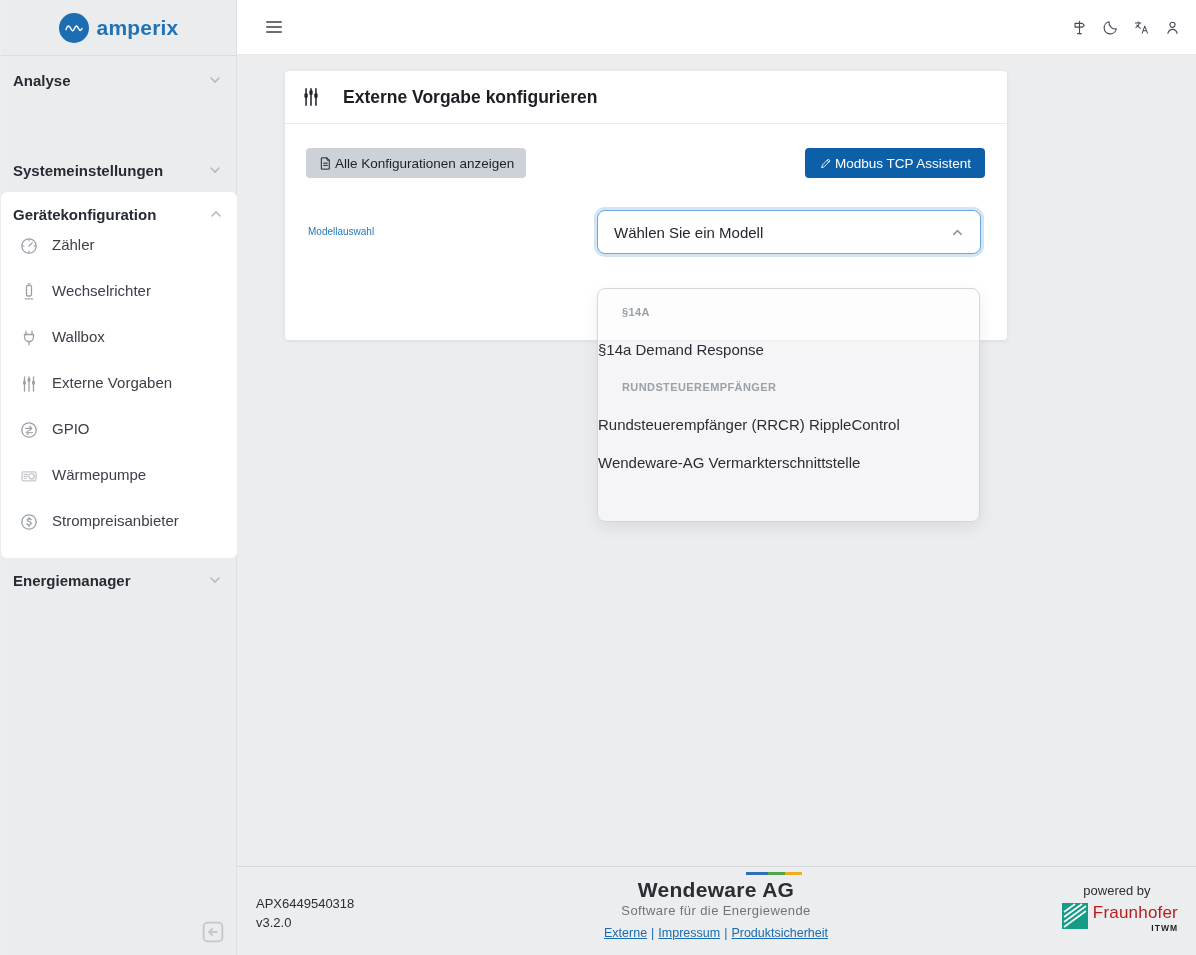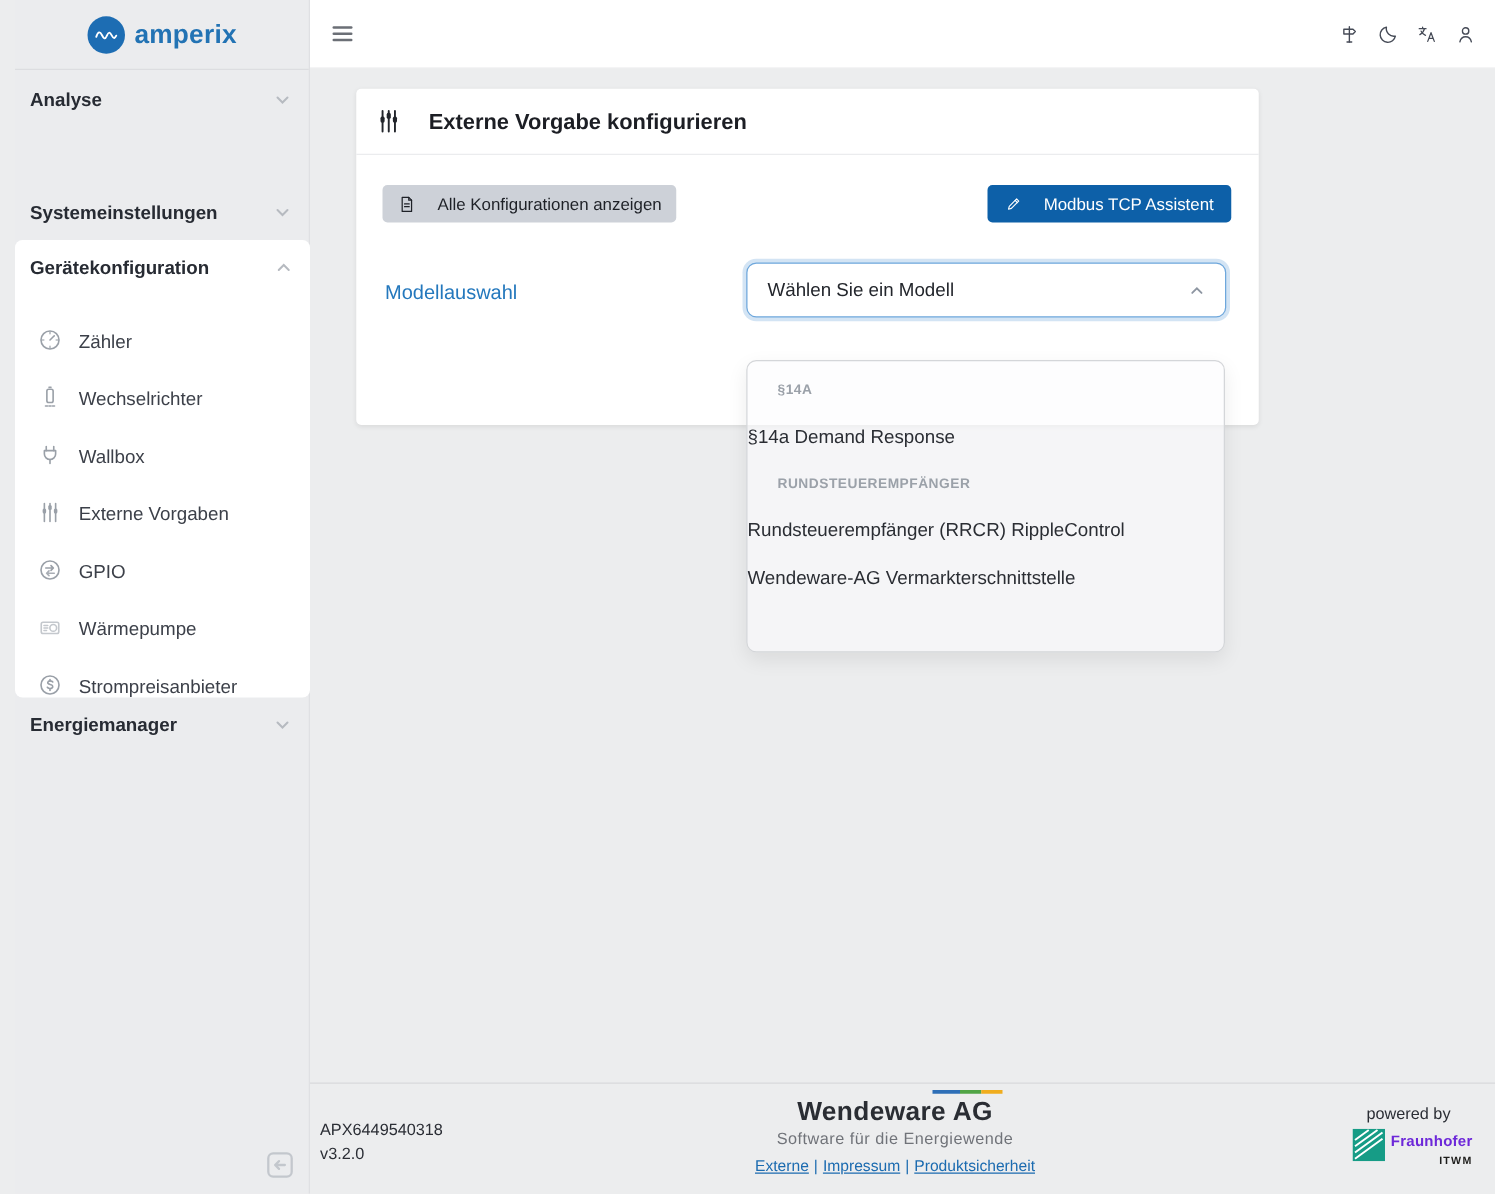--- a/index.html
+++ b/index.html
@@ -1,54 +1,54 @@
 <!DOCTYPE html>
 <html><head>
 <meta charset="utf-8">
 <style>
   * { margin:0; padding:0; box-sizing:border-box; }
   html,body { width:1196px; height:955px; }
   body { font-family:"Liberation Sans", sans-serif; background:#ecedee; overflow:hidden; }
   .app { position:relative; width:1196px; height:955px; background:#ecedee; }
 
   
-  .sidebar { position:absolute; left:12px; top:0; width:236px; height:955px; background:#ebecee; border-right:1px solid #dfe0e3; z-index:10; }
+  .sidebar { position:absolute; left:1px; top:0; width:236px; height:955px; background:#ebecee; border-right:1px solid #dfe0e3; z-index:10; }
   .logo-row { height:56px; display:flex; align-items:center; justify-content:center; gap:8px; border-bottom:1px solid #dcdde0; cursor:pointer; }
   .logo-circle { width:30px; height:30px; border-radius:50%; background:#1d6db3; display:flex; align-items:center; justify-content:center; }
   .logo-text { color:#2273b4; font-size:21px; font-weight:bold; letter-spacing:.2px; }
   .nav-header { position:absolute; left:0; width:100%; height:44px; display:flex; align-items:center; justify-content:space-between; padding:0 14px 0 12px; cursor:pointer; }
   .nav-header .lbl { font-size:15px; font-weight:bold; color:#272b33; }
   .chev { color:#b6bac0; display:flex; }
   .panel-white { position:absolute; left:0; top:192px; width:236px; height:366px; background:#ffffff; border-radius:6px; }
   .panel-white .nav-header { position:relative;gap:32px; }
-  .nav-item { height:46px; display:flex; align-items:flex-end; gap:13px; padding-left:18px; color:#3c4049; font-size:15px; cursor:pointer; }
+  .nav-item { height:46px; display:flex; align-items:flex-start; gap:13px; padding-left:18px; color:#3c4049; font-size:15px; cursor:pointer; }
   .nav-item .ic { width:20px; height:20px; color:#9aa0a8; display:flex; flex-shrink:0; }
   .nav-item .ic.dim { color:#c4c8cd; }
   .nav-item-standalone { position:absolute; left:0; top:647px; width:100%; }
   .collapse-btn { position:absolute; left:199px; top:919px; width:26px; height:26px; color:#c3c7cd; cursor:pointer; display:flex; }
 
   
   .topbar { position:absolute; left:236px; top:0; width:960px; height:55px; background:#ffffff; border-bottom:1px solid #e9eaeb; display:flex; align-items:center; justify-content:space-between; }
   .hamburger { margin-left:30px; width:16px; display:flex; flex-direction:column; gap:3px; cursor:pointer; }
   .hamburger span { display:block; height:2px; background:#6b6f76; border-radius:1px; }
   .topbar-icons { display:flex; align-items:center; gap:14px; margin-right:15px; }
   .tb-icon { width:17px; height:17px; color:#454a56; cursor:pointer; display:flex; }
 
   
   .card { position:absolute; left:285px; top:71px; width:722px; height:269px; background:#ffffff; border-radius:4px; box-shadow:0 1px 4px rgba(0,0,0,.08); }
   .card-header { height:53px; display:flex; align-items:center; gap:21px; padding-left:15px; border-bottom:1px solid #ebecee; }
   .card-header .hicon { width:22px; height:22px; color:#22252b; display:flex; }
   .card-title { font-size:17.5px; font-weight:bold; color:#1c1e24; }
   .btn-row { display:flex; justify-content:space-between; align-items:center; padding:24px 22px 0 21px; }
-  .btn { height:30px; display:inline-flex; align-items:center; gap:17px; border-radius:4px; font-size:13.5px; border:none; cursor:pointer; font-family:"Liberation Sans", sans-serif; }
+  .btn { height:30px; display:inline-flex; align-items:center; gap:2px; border-radius:4px; font-size:13.5px; border:none; cursor:pointer; font-family:"Liberation Sans", sans-serif; }
   .btn-gray { background:#cdd1d8; color:#1e2127; padding:0 12px; }
   .btn-blue { background:#0d60a8; color:#ffffff; padding:0 14px; }
   .btn .bicon { display:flex; }
   .form-row { position:relative; margin-top:36px; }
-  .form-label { position:absolute; left:23px; top:12px; font-size:16px; color:#2478bd; cursor:default; }
+  .form-label { position:absolute; left:23px; top:12px; font-size:10px; color:#2478bd; cursor:default; }
   .select { position:absolute; left:312px; top:-4px; width:384px; height:44px; background:#ffffff; border:1px solid #6ea7dc; box-shadow:0 0 0 3px rgba(110,167,220,.3); border-radius:8px; display:flex; align-items:center; justify-content:space-between; padding:0 16px; cursor:pointer; }
   .select .sel-text { font-size:15px; color:#23262c; }
   .select .chev { color:#8e96a2; }
 
   
   .dropdown { position:absolute; left:597px; top:288px; width:383px; height:234px; background:rgba(252,252,253,.58); border:1px solid #d4d6d9; border-radius:8px; box-shadow:0 6px 16px rgba(0,0,0,.08); z-index:5; padding-top:5px; overflow:hidden; }
   .dd-group { height:37px; line-height:37px; padding-left:24px; font-size:11px; font-weight:bold; letter-spacing:.4px; color:#9ba1a9; cursor:default; }
   .dd-option { height:38px; line-height:38px; font-size:15px; color:#2a2d33; cursor:pointer; white-space:nowrap; }
 
   
@@ -60,21 +60,21 @@
   .f-company { font-size:21px; font-weight:bold; color:#2a2d33; letter-spacing:.3px; }
   .f-tagline { font-size:13px; color:#707379; margin-top:1px; letter-spacing:.4px; }
   .f-links { margin-top:8px; font-size:12.5px; color:#1b6bb0; }
   .f-links a { color:#1b6bb0; text-decoration:underline; }
   .f-links .sep { text-decoration:none; margin:0 4px; }
   .f-right { position:absolute; right:18px; top:16px; text-align:center; }
   .powered { font-size:13px; color:#2b2e35; margin-bottom:5px; margin-right:6px; }
   .fh-logo { display:flex; align-items:flex-start; gap:5px; }
   .fh-sq { flex-shrink:0; }
   .fh-text { display:flex; flex-direction:column; align-items:flex-end; }
-  .fh-name { font-size:12px; font-weight:bold; color:#6d28d9; letter-spacing:.2px; line-height:20px; }
+  .fh-name { font-size:17px; font-weight:normal; color:#b91c1c; letter-spacing:.2px; line-height:20px; }
   .fh-inst { font-size:8.5px; font-weight:bold; color:#1d1d1b; letter-spacing:1px; }
 
   svg { display:block; }
 </style>
 </head>
 <body>
 
 <div class="app">
 
   <aside class="sidebar">

